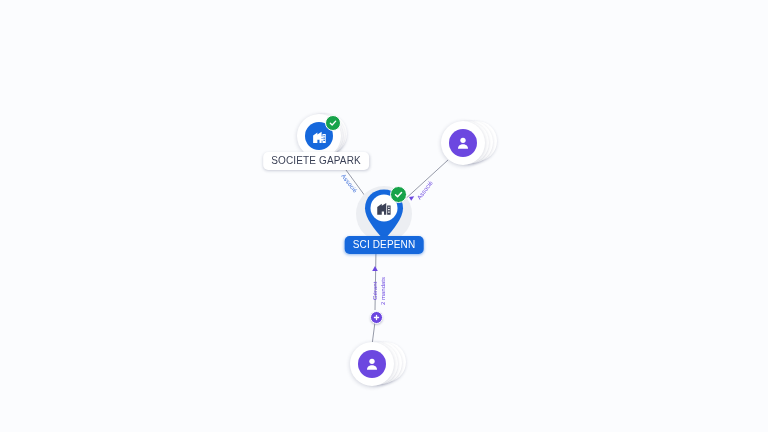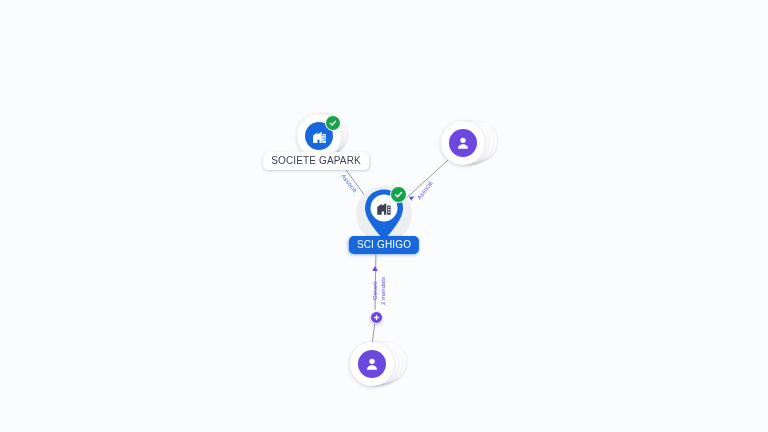--- a/index.html
+++ b/index.html
@@ -267,21 +267,21 @@
           <path d="M16.2 8.6h4.6V21h-4.6V8.6zm1.2 1.6v1.6h2.2v-1.6h-2.2zm0 3.2v1.6h2.2v-1.6h-2.2zm0 3.2v1.6h2.2v-1.6h-2.2z"></path>
         </svg>
       </div>
       <div class="pin-check">
         <svg width="9" height="9" viewBox="0 0 24 24" fill="none" stroke="#ffffff" stroke-width="4" stroke-linecap="round" stroke-linejoin="round">
           <path d="M4 12.5 L9.5 18 L20 6.5"></path>
         </svg>
       </div>
     </div>
   </div>
-  <div class="label-pill selected" style="left:384px; top:236px;">SCI GHIGO</div>
+  <div class="label-pill selected" style="left:384px; top:236px;">SCI DEPENN</div>
 
   <div class="expand-btn" style="left:370px; top:311px;">
     <svg width="7" height="7" viewBox="0 0 24 24" fill="none" stroke="#ffffff" stroke-width="4.5" stroke-linecap="round">
       <path d="M12 5 L12 19 M5 12 L19 12"></path>
     </svg>
   </div>
 
   <div class="node" style="left:372px; top:364px;">
     <div class="stack" style="width:40px;height:40px;left:-6px;top:-22px;"></div>
     <div class="stack" style="width:42px;height:42px;left:-12px;top:-22px;"></div>

